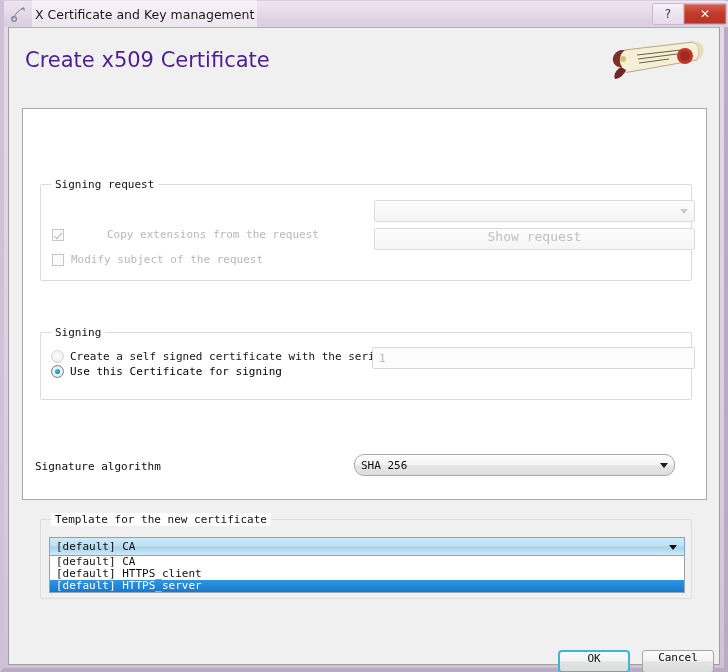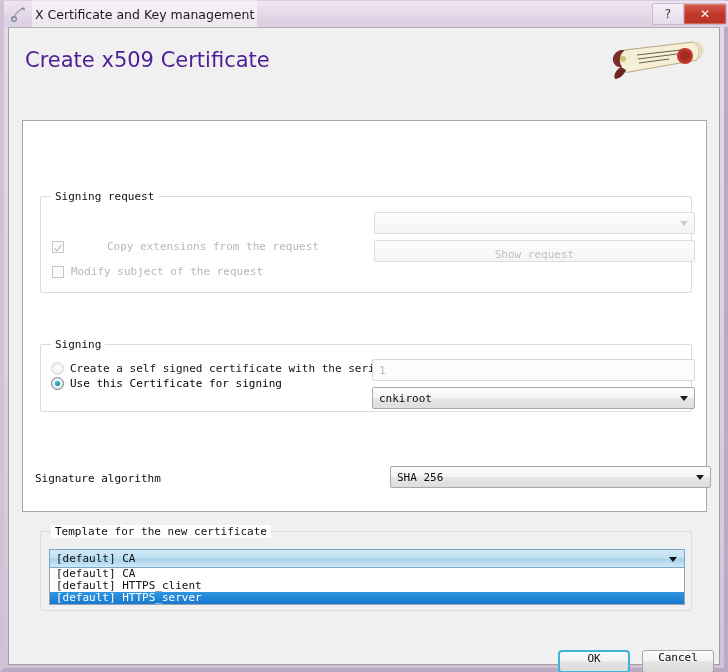--- a/index.html
+++ b/index.html
@@ -146,21 +146,20 @@
   }
 
   .tabpanel {
     position: absolute;
     left: 13px; top: 80px;
     width: 685px;
     height: 392px;
     box-sizing: border-box;
     background: #ffffff;
     border: 1px solid #a8a8a8;
-    margin-top: 12px;
   }
 
   
   .groupbox {
     position: absolute;
     box-sizing: border-box;
     border: 1px solid #dcdcdc;
     border-radius: 2px;
   }
   .group-title {
@@ -270,23 +269,23 @@
   }
 
   .btn {
     position: absolute;
     box-sizing: border-box;
     height: 22px;
     border: 1px solid #dcdcdc;
     border-radius: 2px;
     background: linear-gradient(to bottom,#fcfcfc,#f5f5f5);
     display: flex;
-    align-items: flex-end;
+    align-items: flex-start;
     justify-content: center;
-    font-size: 11px;
+    font-size: 13px;
     color: #c0c0c0;
   }
 
   
   .tpl-combo {
     position: absolute;
     box-sizing: border-box;
     height: 19px;
     border: 1px solid #7ba7c9;
     background: linear-gradient(to bottom,#d2eaf7 0%,#bfe0f2 45%,#a9d3ea 55%,#cfe9f8 100%);
@@ -430,28 +429,24 @@
 
         <div class="textbox" style="left:331px; top:14px; width:323px;">
           <span>1</span>
         </div>
 
         <div class="radio-row" style="left:10px; top:32px;">
           <span class="radio selected"></span>
           <span class="radio-label">Use this Certificate for signing</span>
         </div>
 
-        <div class="combo" style="left:331px; top:42px; width:323px;">
-          <span>cnkiroot</span>
-          <span class="arrow"></span>
-        </div>
       </div>
 
       <div class="plainlabel" style="left:12px; top:351px;">Signature algorithm</div>
-      <div class="combo" style="left:367px; top:345px; width:321px;">
+      <div class="combo" style="left:331px; top:345px; width:321px;border-radius:10px;">
         <span>SHA 256</span>
         <span class="arrow"></span>
       </div>
 
       <div class="groupbox" style="left:17px; top:410px; width:652px; height:80px;">
         <div class="group-title">Template for the new certificate</div>
 
         <div class="tpl-combo" style="left:8px; top:17px; width:636px;">
           <span>[default] CA</span>
           <span class="arrow"></span>

